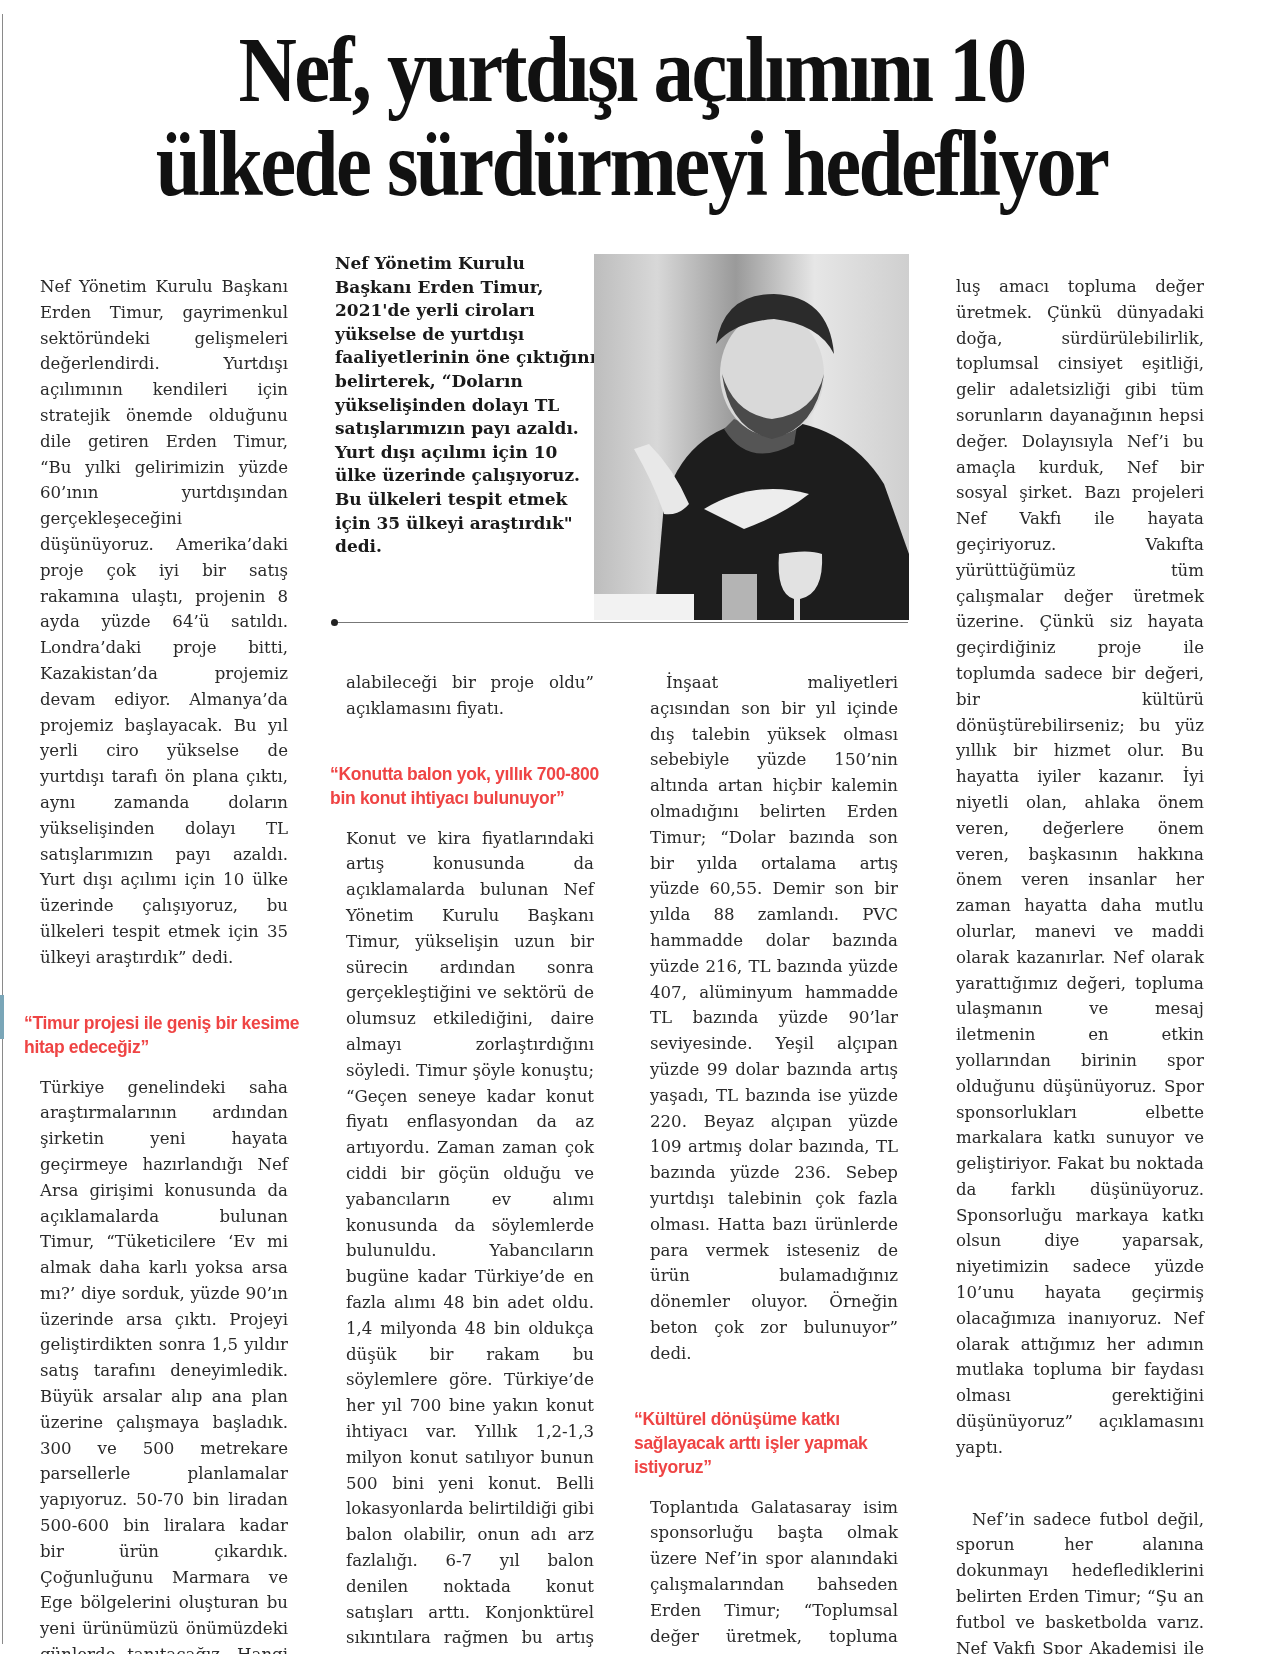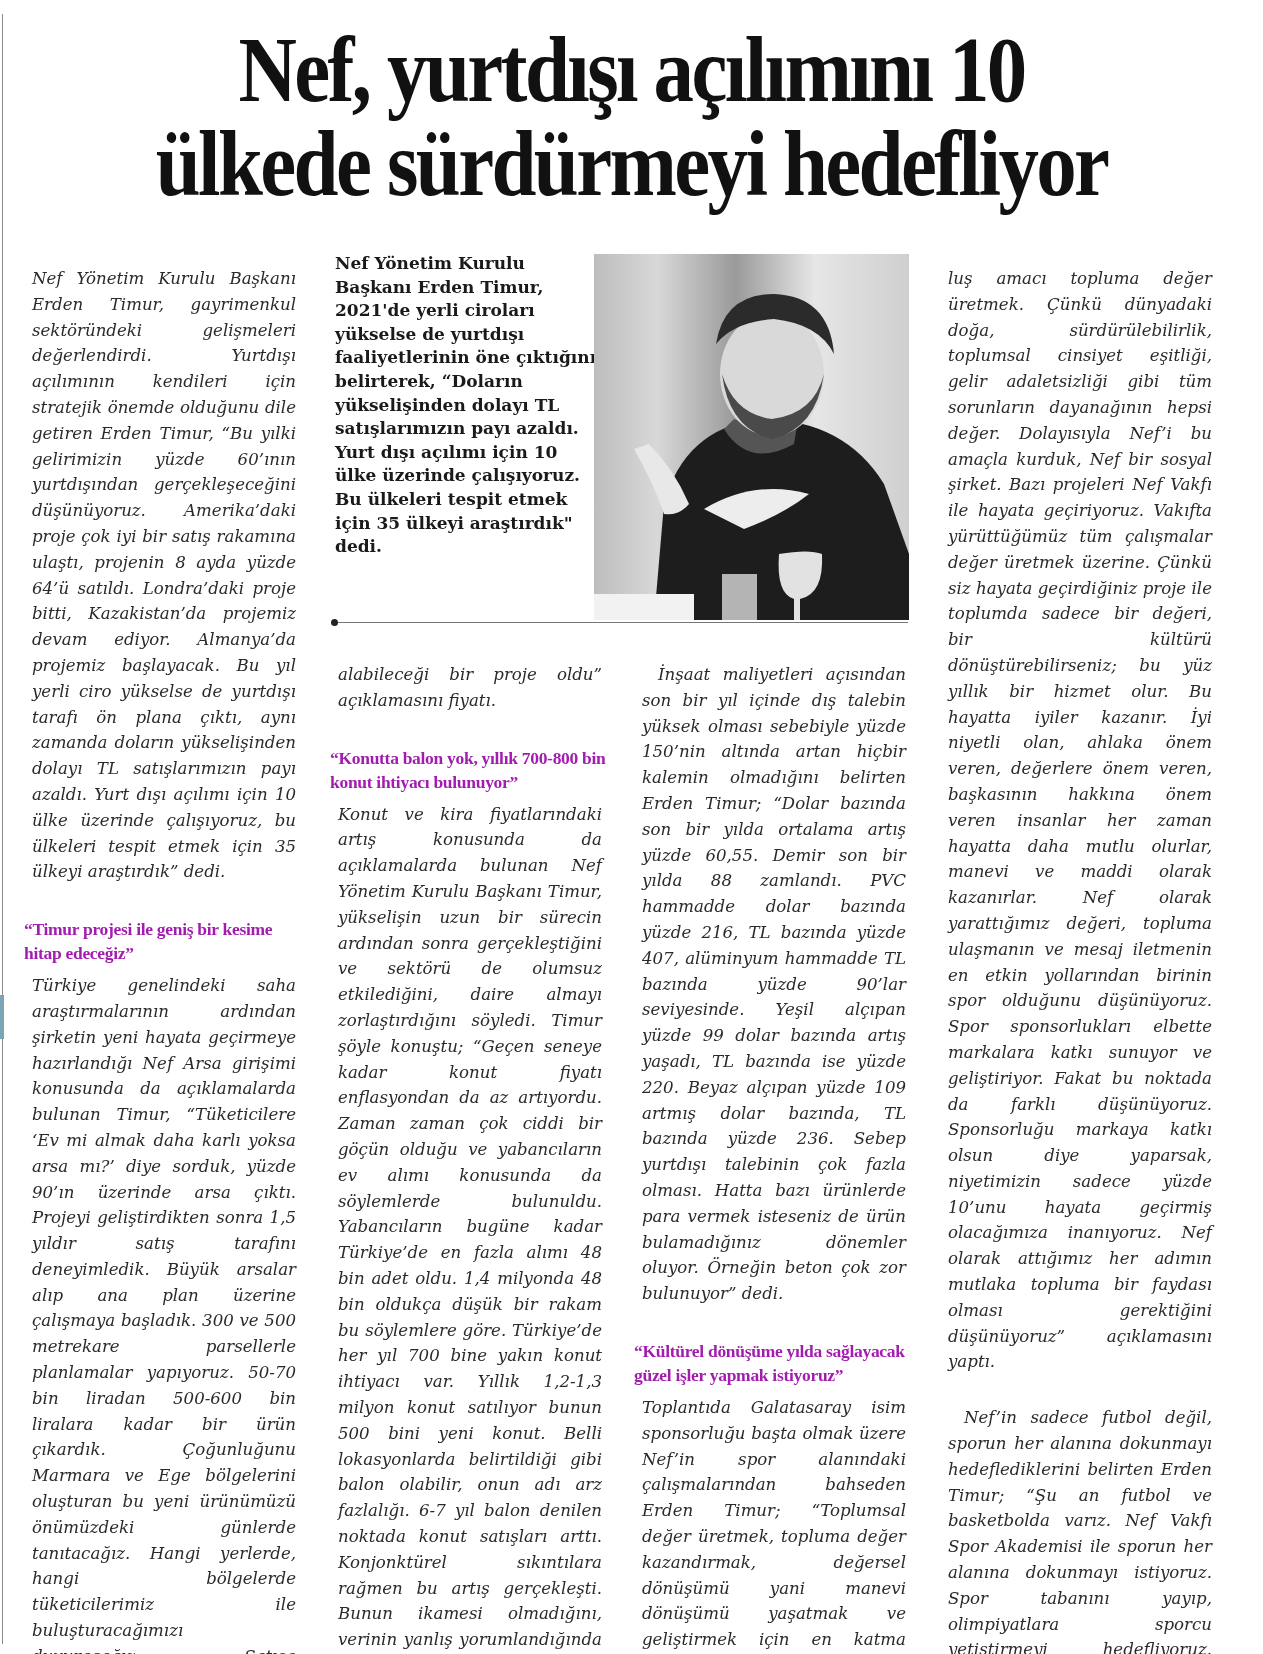--- a/index.html
+++ b/index.html
@@ -5,28 +5,28 @@
   * { box-sizing: border-box; margin: 0; padding: 0; }
   html, body { width: 1263px; height: 1654px; background: #ffffff; overflow: hidden; }
   body { position: relative; font-family: "DejaVu Serif", "Liberation Serif", serif; color: #2a2a2a; }
   .left-rule { position: absolute; left: 2px; top: 14px; width: 1px; height: 1630px; background: #8a8a8a; }
   .left-marker { position: absolute; left: 0; top: 995px; width: 4px; height: 44px; background: #7aa6b8; }
   .headline { position: absolute; left: 0; top: 22px; width: 1263px; text-align: center;
     font-family: "Liberation Serif", "DejaVu Serif", serif; font-size: 94px; line-height: 94px;
     color: #111; letter-spacing: -3px; transform: scaleX(0.86); transform-origin: center top; }
   .headline div { white-space: nowrap; }
   .col { position: absolute; font-size: 16.6px; line-height: 25.8px; text-align: justify; hyphens: manual; }
-  .col p { margin: 8px; font-style: italic; }
+  .col p { margin: 16px; }
   .col p.indent { text-indent: 16px; }
   .col1 { left: 24px; top: 258px; width: 280px; }
   .col2 { left: 330px; top: 654px; width: 280px; }
   .col3 { left: 634px; top: 654px; width: 280px; }
   .col4 { left: 940px; top: 258px; width: 280px; }
-  .subhead { font-family: Liberation Serif, serif; font-weight: bold; font-size: 17.5px;
-    line-height: 24px; color: #a21caf; text-align: left; letter-spacing: -0.3px; }
+  .subhead { font-family: Liberation Sans, sans-serif; font-weight: bold; font-size: 17.5px;
+    line-height: 24px; color: #ef4444; text-align: left; letter-spacing: -0.3px; }
   .gap { height: 24px; }
   .gap-small { height: 14px; }
   .spot { position: absolute; left: 335px; top: 252px; width: 262px; font-family: "DejaVu Serif", serif;
     font-weight: bold; font-size: 17px; line-height: 23.6px; color: #1a1a1a; }
   .spot-rule { position: absolute; left: 333px; top: 622px; width: 575px; height: 1px; background: #777; }
   .spot-dot { position: absolute; left: 331px; top: 619px; width: 7px; height: 7px; border-radius: 50%; background: #222; }
   .photo { position: absolute; left: 594px; top: 254px; width: 315px; height: 366px; overflow: hidden;
     background: linear-gradient(90deg, #bdbdbd 0%, #d8d8d8 20%, #9a9a9a 45%, #e6e6e6 70%, #cfcfcf 100%); }
 </style>
 </head>
@@ -69,21 +69,21 @@
 <div class="col col2">
   <p>alabileceği bir proje oldu” açıklamasını fiyatı.</p>
   <div class="gap"></div>
   <div class="subhead">“Konutta balon yok, yıllık 700-800 bin konut ihtiyacı bulunuyor”</div>
   <p>Konut ve kira fiyatlarındaki artış konusunda da açıklamalarda bulunan Nef Yönetim Kurulu Başkanı Timur, yükselişin uzun bir sürecin ardından sonra gerçekleştiğini ve sektörü de olumsuz etkilediğini, daire almayı zorlaştırdığını söyledi. Timur şöyle konuştu; “Geçen seneye kadar konut fiyatı enflasyondan da az artıyordu. Zaman zaman çok ciddi bir göçün olduğu ve yabancıların ev alımı konusunda da söylemlerde bulunuldu. Yabancıların bugüne kadar Türkiye’de en fazla alımı 48 bin adet oldu. 1,4 milyonda 48 bin oldukça düşük bir rakam bu söylemlere göre. Türkiye’de her yıl 700 bine yakın konut ihtiyacı var. Yıllık 1,2-1,3 milyon konut satılıyor bunun 500 bini yeni konut. Belli lokasyonlarda belirtildiği gibi balon olabilir, onun adı arz fazlalığı. 6-7 yıl balon denilen noktada konut satışları arttı. Konjonktürel sıkıntılara rağmen bu artış gerçekleşti. Bunun ikamesi olmadığını, verinin yanlış yorumlandığında aracın ikamesinin olduğunu ama evin ikamesinin olmadığını paylaştık. Evlenme, boşanma ve yeni ev alma ihtiyacını da göz önünde bulundurduğumuzda ülkemizde her yıl 700-800 bin arasında bir konut</p>
 </div>
 
 <div class="col col3">
   <p class="indent">İnşaat maliyetleri açısından son bir yıl içinde dış talebin yüksek olması sebebiyle yüzde 150’nin altında artan hiçbir kalemin olmadığını belirten Erden Timur; “Dolar bazında son bir yılda ortalama artış yüzde 60,55. Demir son bir yılda 88 zamlandı. PVC hammadde dolar bazında yüzde 216, TL bazında yüzde 407, alüminyum hammadde TL bazında yüzde 90’lar seviyesinde. Yeşil alçıpan yüzde 99 dolar bazında artış yaşadı, TL bazında ise yüzde 220. Beyaz alçıpan yüzde 109 artmış dolar bazında, TL bazında yüzde 236. Sebep yurtdışı talebinin çok fazla olması. Hatta bazı ürünlerde para vermek isteseniz de ürün bulamadığınız dönemler oluyor. Örneğin beton çok zor bulunuyor” dedi.</p>
   <div class="gap"></div>
-  <div class="subhead">“Kültürel dönüşüme yılda sağlayacak güzel işler yapmak istiyoruz”</div>
+  <div class="subhead">“Kültürel dönüşüme katkı sağlayacak arttı işler yapmak istiyoruz”</div>
   <p>Toplantıda Galatasaray isim sponsorluğu başta olmak üzere Nef’in spor alanındaki çalışmalarından bahseden Erden Timur; “Toplumsal değer üretmek, topluma değer kazandırmak, değersel dönüşümü yani manevi dönüşümü yaşatmak ve geliştirmek için en katma değerli mecra spor. Nef’in de kuru-</p>
 </div>
 
 <div class="col col4">
   <p>luş amacı topluma değer üretmek. Çünkü dünyadaki doğa, sürdürülebilirlik, toplumsal cinsiyet eşitliği, gelir adaletsizliği gibi tüm sorunların dayanağının hepsi değer. Dolayısıyla Nef’i bu amaçla kurduk, Nef bir sosyal şirket. Bazı projeleri Nef Vakfı ile hayata geçiriyoruz. Vakıfta yürüttüğümüz tüm çalışmalar değer üretmek üzerine. Çünkü siz hayata geçirdiğiniz proje ile toplumda sadece bir değeri, bir kültürü dönüştürebilirseniz; bu yüz yıllık bir hizmet olur. Bu hayatta iyiler kazanır. İyi niyetli olan, ahlaka önem veren, değerlere önem veren, başkasının hakkına önem veren insanlar her zaman hayatta daha mutlu olurlar, manevi ve maddi olarak kazanırlar. Nef olarak yarattığımız değeri, topluma ulaşmanın ve mesaj iletmenin en etkin yollarından birinin spor olduğunu düşünüyoruz. Spor sponsorlukları elbette markalara katkı sunuyor ve geliştiriyor. Fakat bu noktada da farklı düşünüyoruz. Sponsorluğu markaya katkı olsun diye yaparsak, niyetimizin sadece yüzde 10’unu hayata geçirmiş olacağımıza inanıyoruz. Nef olarak attığımız her adımın mutlaka topluma bir faydası olması gerektiğini düşünüyoruz” açıklamasını yaptı.</p>
   <div class="gap-small"></div>
   <p class="indent">Nef’in sadece futbol değil, sporun her alanına dokunmayı hedeflediklerini belirten Erden Timur; “Şu an futbol ve basketbolda varız. Nef Vakfı Spor Akademisi ile sporun her alanına dokunmayı istiyoruz. Spor tabanını yayıp, olimpiyatlara sporcu yetiştirmeyi hedefliyoruz. Basketbola şu an ciddi yatırımlarımız var. Vakfımızın pilot basketbol takımı mevcut. Galatasaray’ın ana sponsorluğunu, göğüs sponsorluğunu yaptık. Barselona futbol takımına sponsor olduk. Toplumda değer ve kültürel dönüşüm için en büyük çarpanın futbolda olduğunu düşünüyoruz. Galatasaray ile yaptığımız değerli iş birliği ile yaşanacak olan kültürel dönüşüme katkı sağlamak istiyoruz. Güzel işler yapacağımıza inanıyorum” dedi.</p>
 </div>
 
 </body></html>

